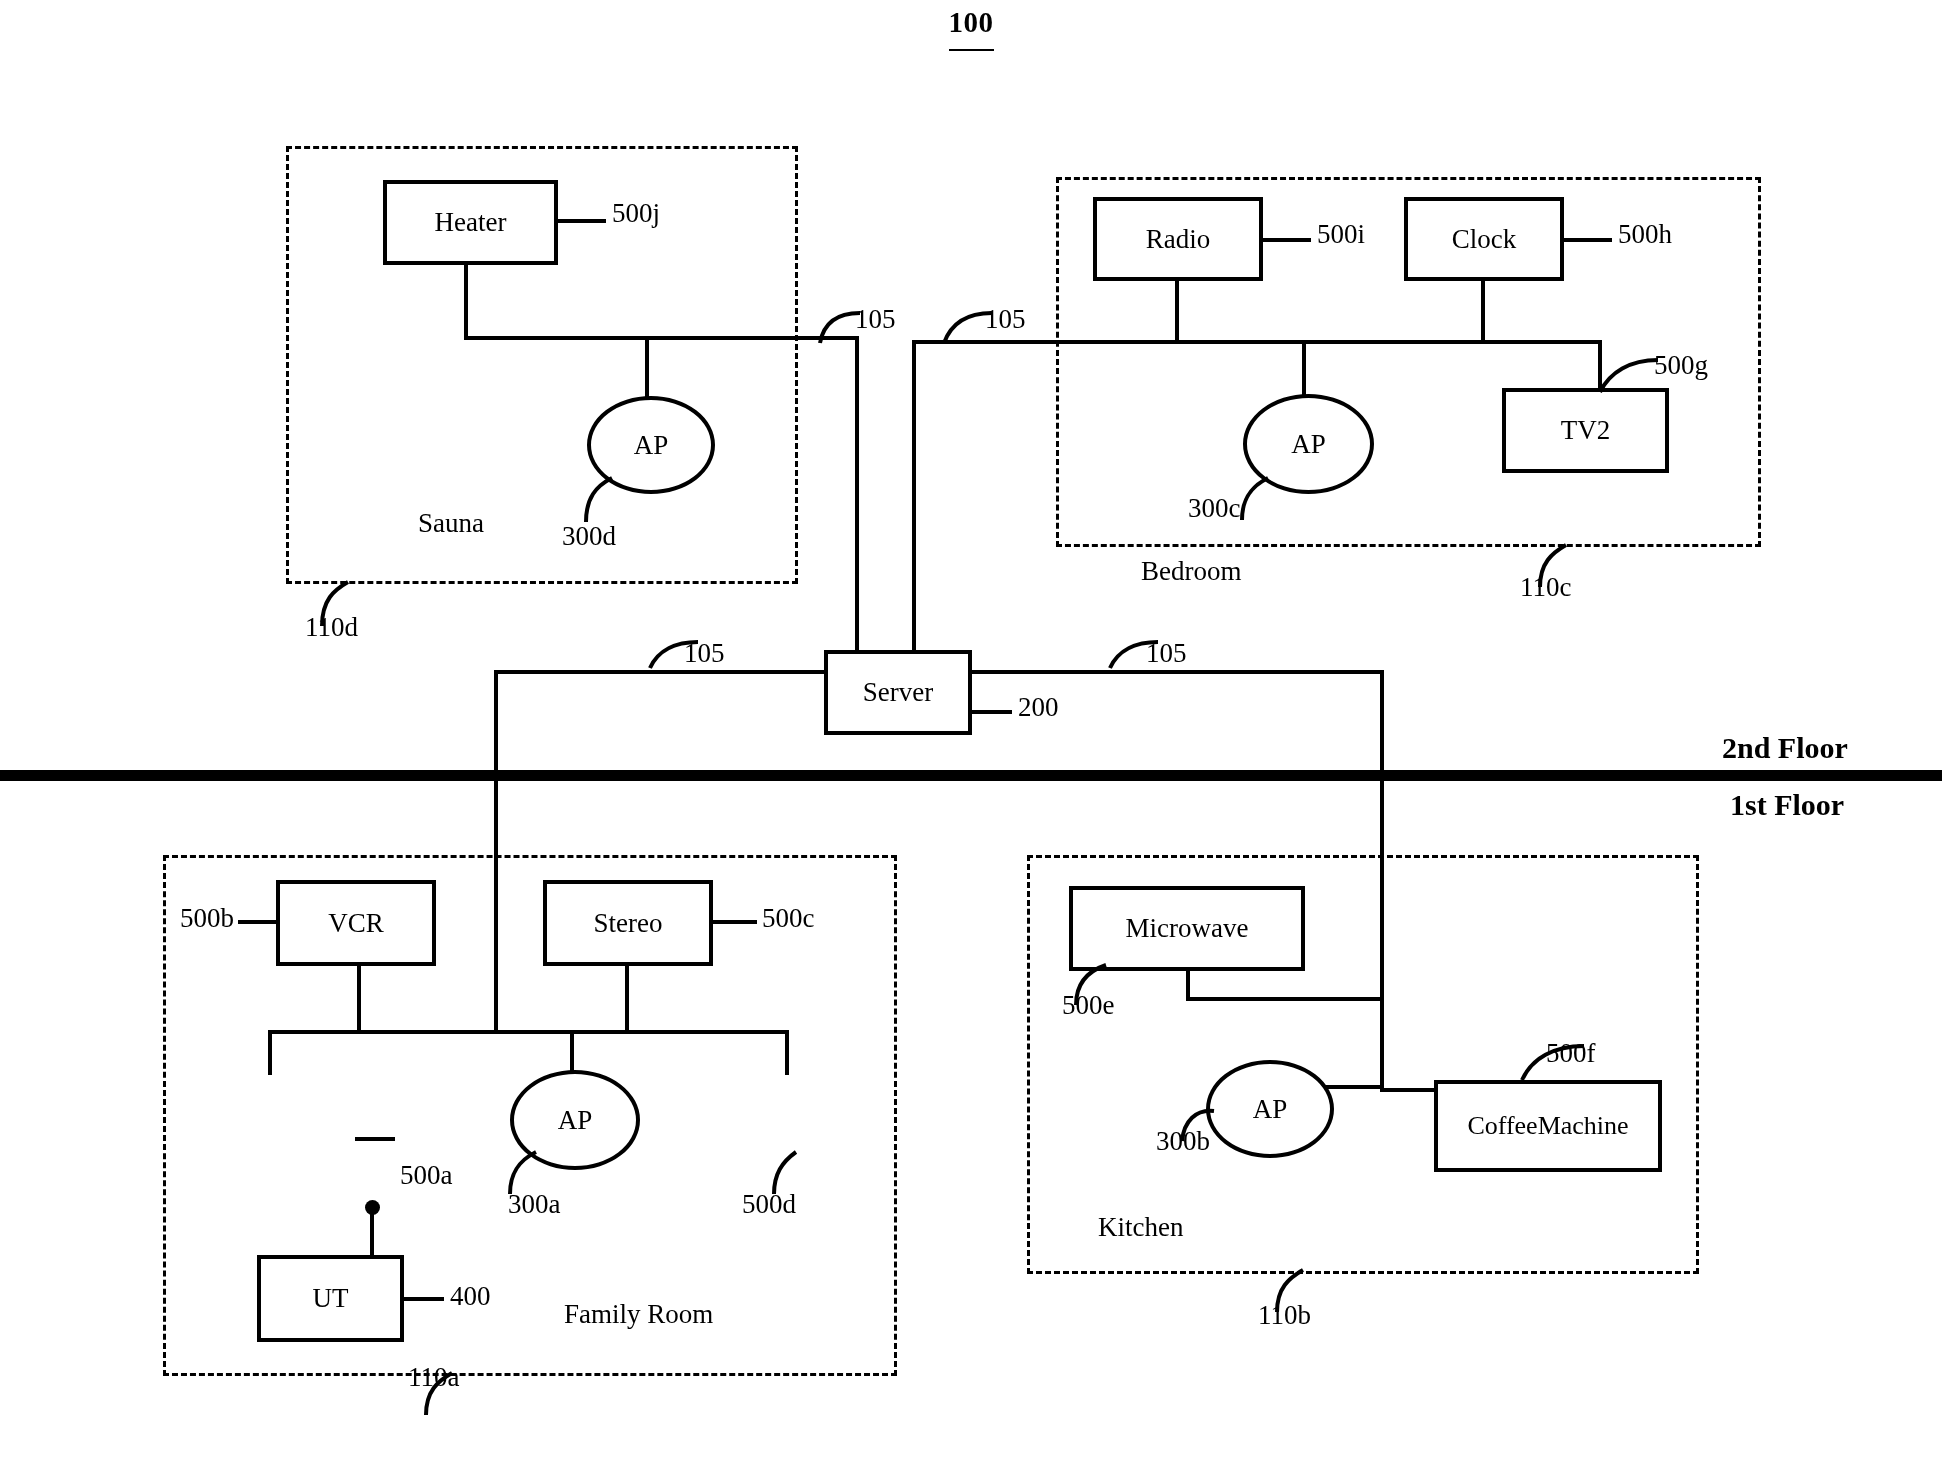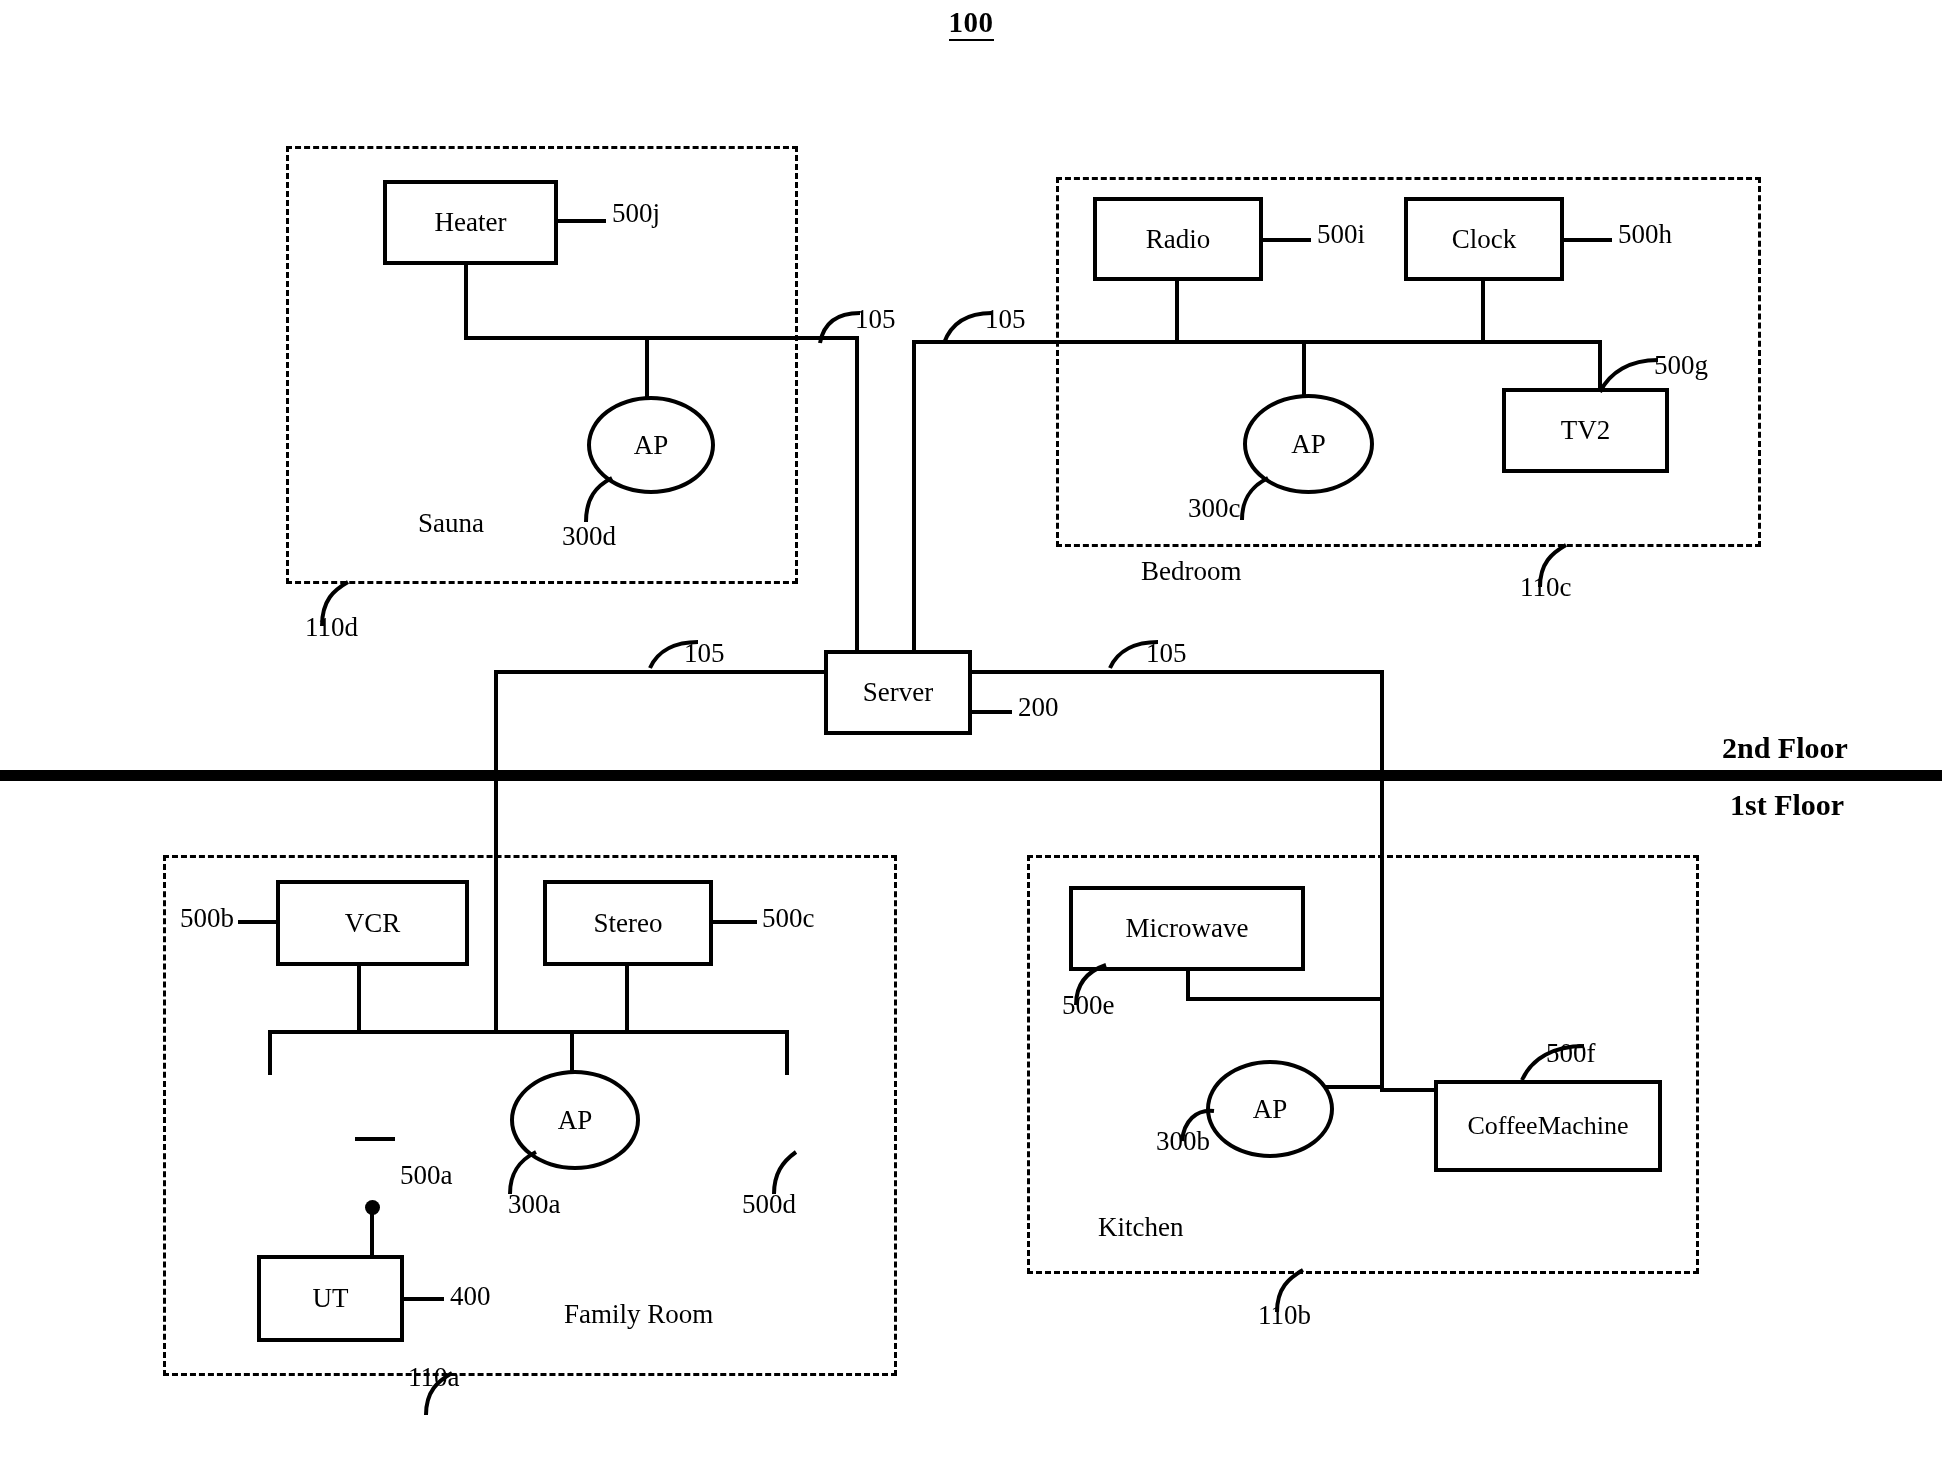--- a/index.html
+++ b/index.html
@@ -24,21 +24,21 @@
     top: 6px;
     left: 0;
     width: 100%;
     text-align: center;
     font-size: 29px;
     font-weight: bold;
     letter-spacing: 0.5px;
   }
   .fig-number span {
     border-bottom: 2px solid #000;
-    padding-bottom: 1px;
+    padding-bottom: 11px;
   }
   
   .room {
     position: absolute;
     border: 3px dashed #000;
     box-sizing: border-box;
     background: transparent;
   }
   .room-label {
     position: absolute;
@@ -248,21 +248,21 @@
     <path d="M 58 8 C 36 8, 18 16, 10 34" stroke="#000" stroke-width="4" fill="none"></path>
   </svg>
   <div class="ref" style="left:1146px; top:638px;">105</div>
 
   <div class="floor-line" style="top:770px;"></div>
   <div class="floor-text" style="left:1722px; top:731px;">2nd Floor</div>
   <div class="floor-text" style="left:1730px; top:788px;">1st Floor</div>
 
   <div class="room" style="left:163px; top:855px; width:734px; height:521px;"></div>
 
-  <div class="dev" style="left:276px; top:880px; width:193px; height:86px;">
+  <div class="dev" style="left:276px; top:880px; width:160px; height:86px;">
     <span>VCR</span>
   </div>
   <div class="leader" style="left:238px; top:920px; width:40px;"></div>
   <div class="ref" style="left:180px; top:903px;">500b</div>
 
   <div class="dev" style="left:543px; top:880px; width:170px; height:86px;">
     <span>Stereo</span>
   </div>
   <div class="leader" style="left:713px; top:920px; width:44px;"></div>
   <div class="ref" style="left:762px; top:903px;">500c</div>

